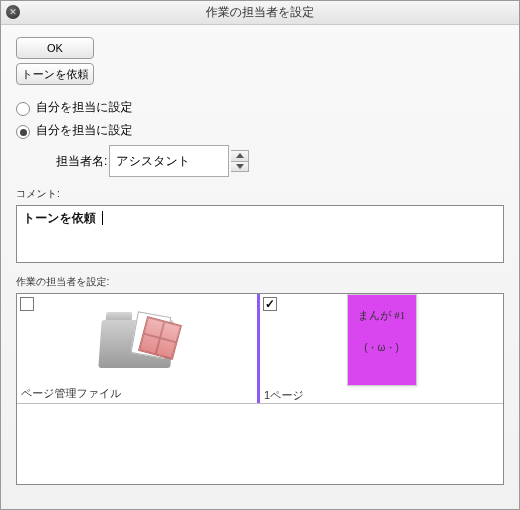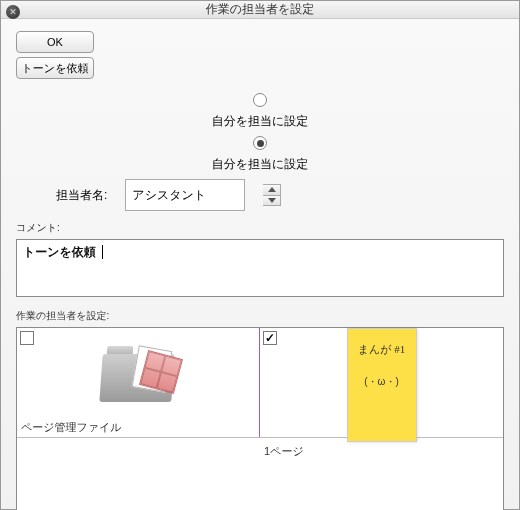--- a/index.html
+++ b/index.html
@@ -79,24 +79,23 @@
       font-size: 11px;
       cursor: pointer;
       text-align: center;
       line-height: 20px;
     }
     .radio-group {
       margin-top: 14px;
     }
     .radio-row {
       display: flex;
-      align-items: center;
+      align-items: flex-end;
       gap: 6px;
       margin-bottom: 6px;
-      flex-direction: column;
     }
     .radio {
       width: 14px;
       height: 14px;
       border-radius: 50%;
       border: 1px solid #888;
       background: #fff;
       display: inline-flex;
       align-items: center;
       justify-content: center;
@@ -105,21 +104,21 @@
       content: "";
       width: 7px;
       height: 7px;
       border-radius: 50%;
       background: #444;
     }
     .assignee-row {
       display: flex;
       align-items: center;
       margin: 6px 0 10px 40px;
-      gap: 18px;
+      gap: 2px;
     }
     .assignee-combo {
       width: 120px;
       height: 32px;
       border: 1px solid #aaa;
       background: #fff;
       padding: 0 6px;
       font-size: 12px;
       display: flex;
       align-items: center;
@@ -183,21 +182,21 @@
       background: #fff;
       height: 192px;
     }
     .files-row {
       display: flex;
       height: 110px;
       border-bottom: 1px solid #bdbdbd;
     }
     .file-cell {
       width: 50%;
-      border-right: 1px solid #8b5cf6;
+      border-right: 3px solid #8b5cf6;
       position: relative;
       display: flex;
       flex-direction: column;
     }
     .file-cell:last-child { border-right: none; }
     .chk {
       position: absolute;
       left: 3px;
       top: 3px;
       width: 14px;
@@ -270,22 +269,22 @@
       transform: rotate(15deg);
       display: grid;
       grid-template-columns: 1fr 1fr;
       grid-template-rows: 1fr 1fr;
     }
     .folder-frame div { border: 1px solid rgba(120,40,40,0.3); }
 
     
     .page-thumb {
       width: 70px;
-      height: 114px;
-      background: #fde047;
+      height: 92px;
+      background: #d946ef;
       border: 1px solid #ccc;
       box-shadow: 1px 1px 3px rgba(0,0,0,0.1);
       position: relative;
       font-size: 9px;
       color: #333;
     }
     .scribble {
       position: absolute;
       top: 14px;
       left: 0;

